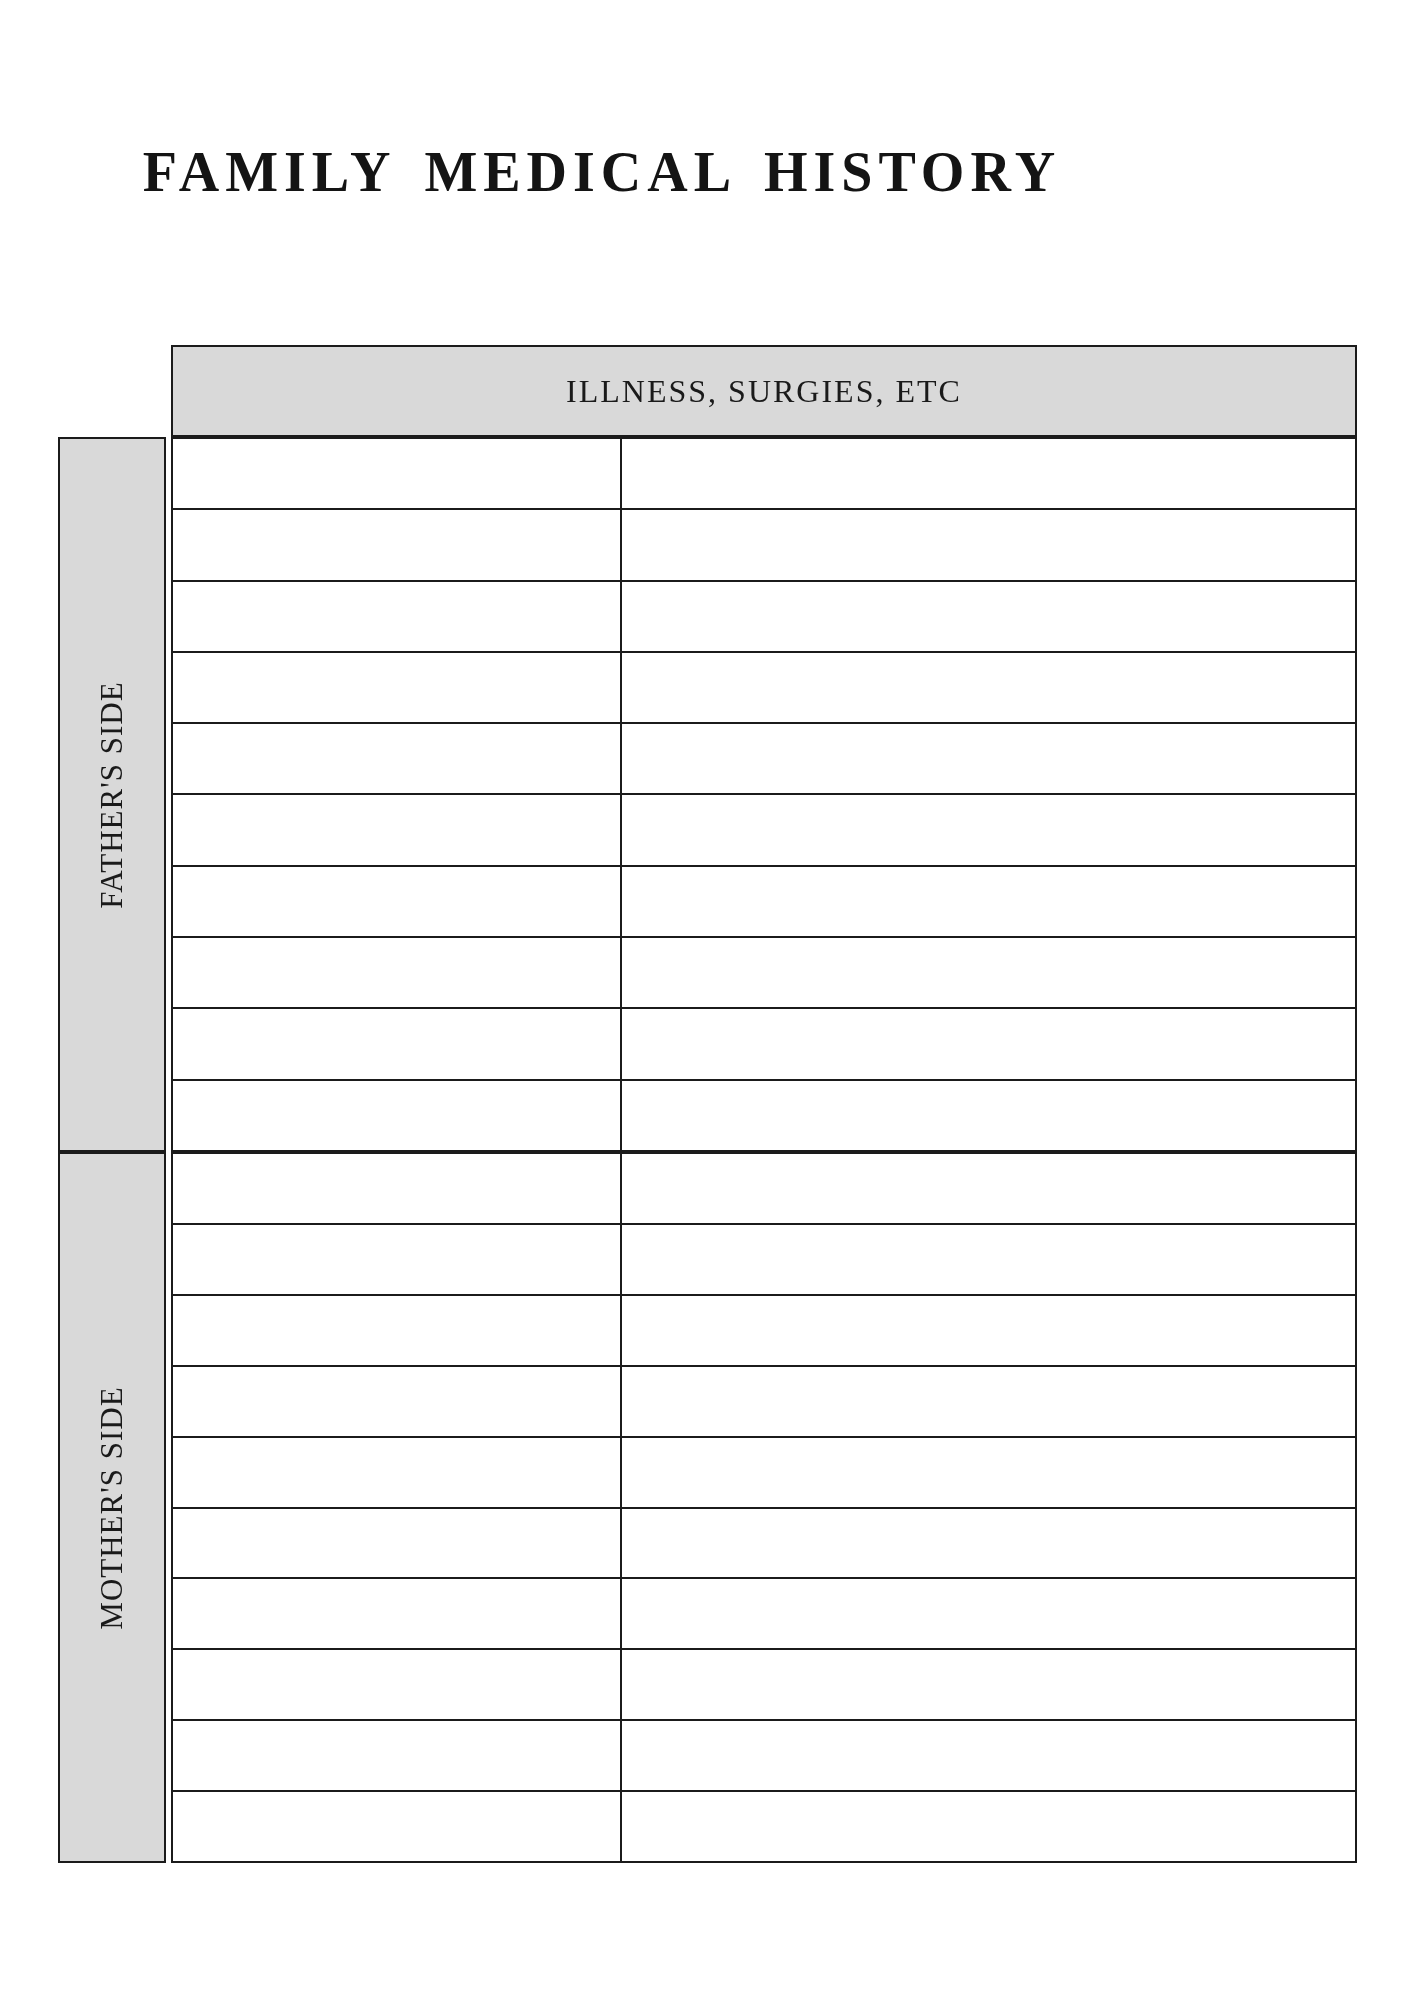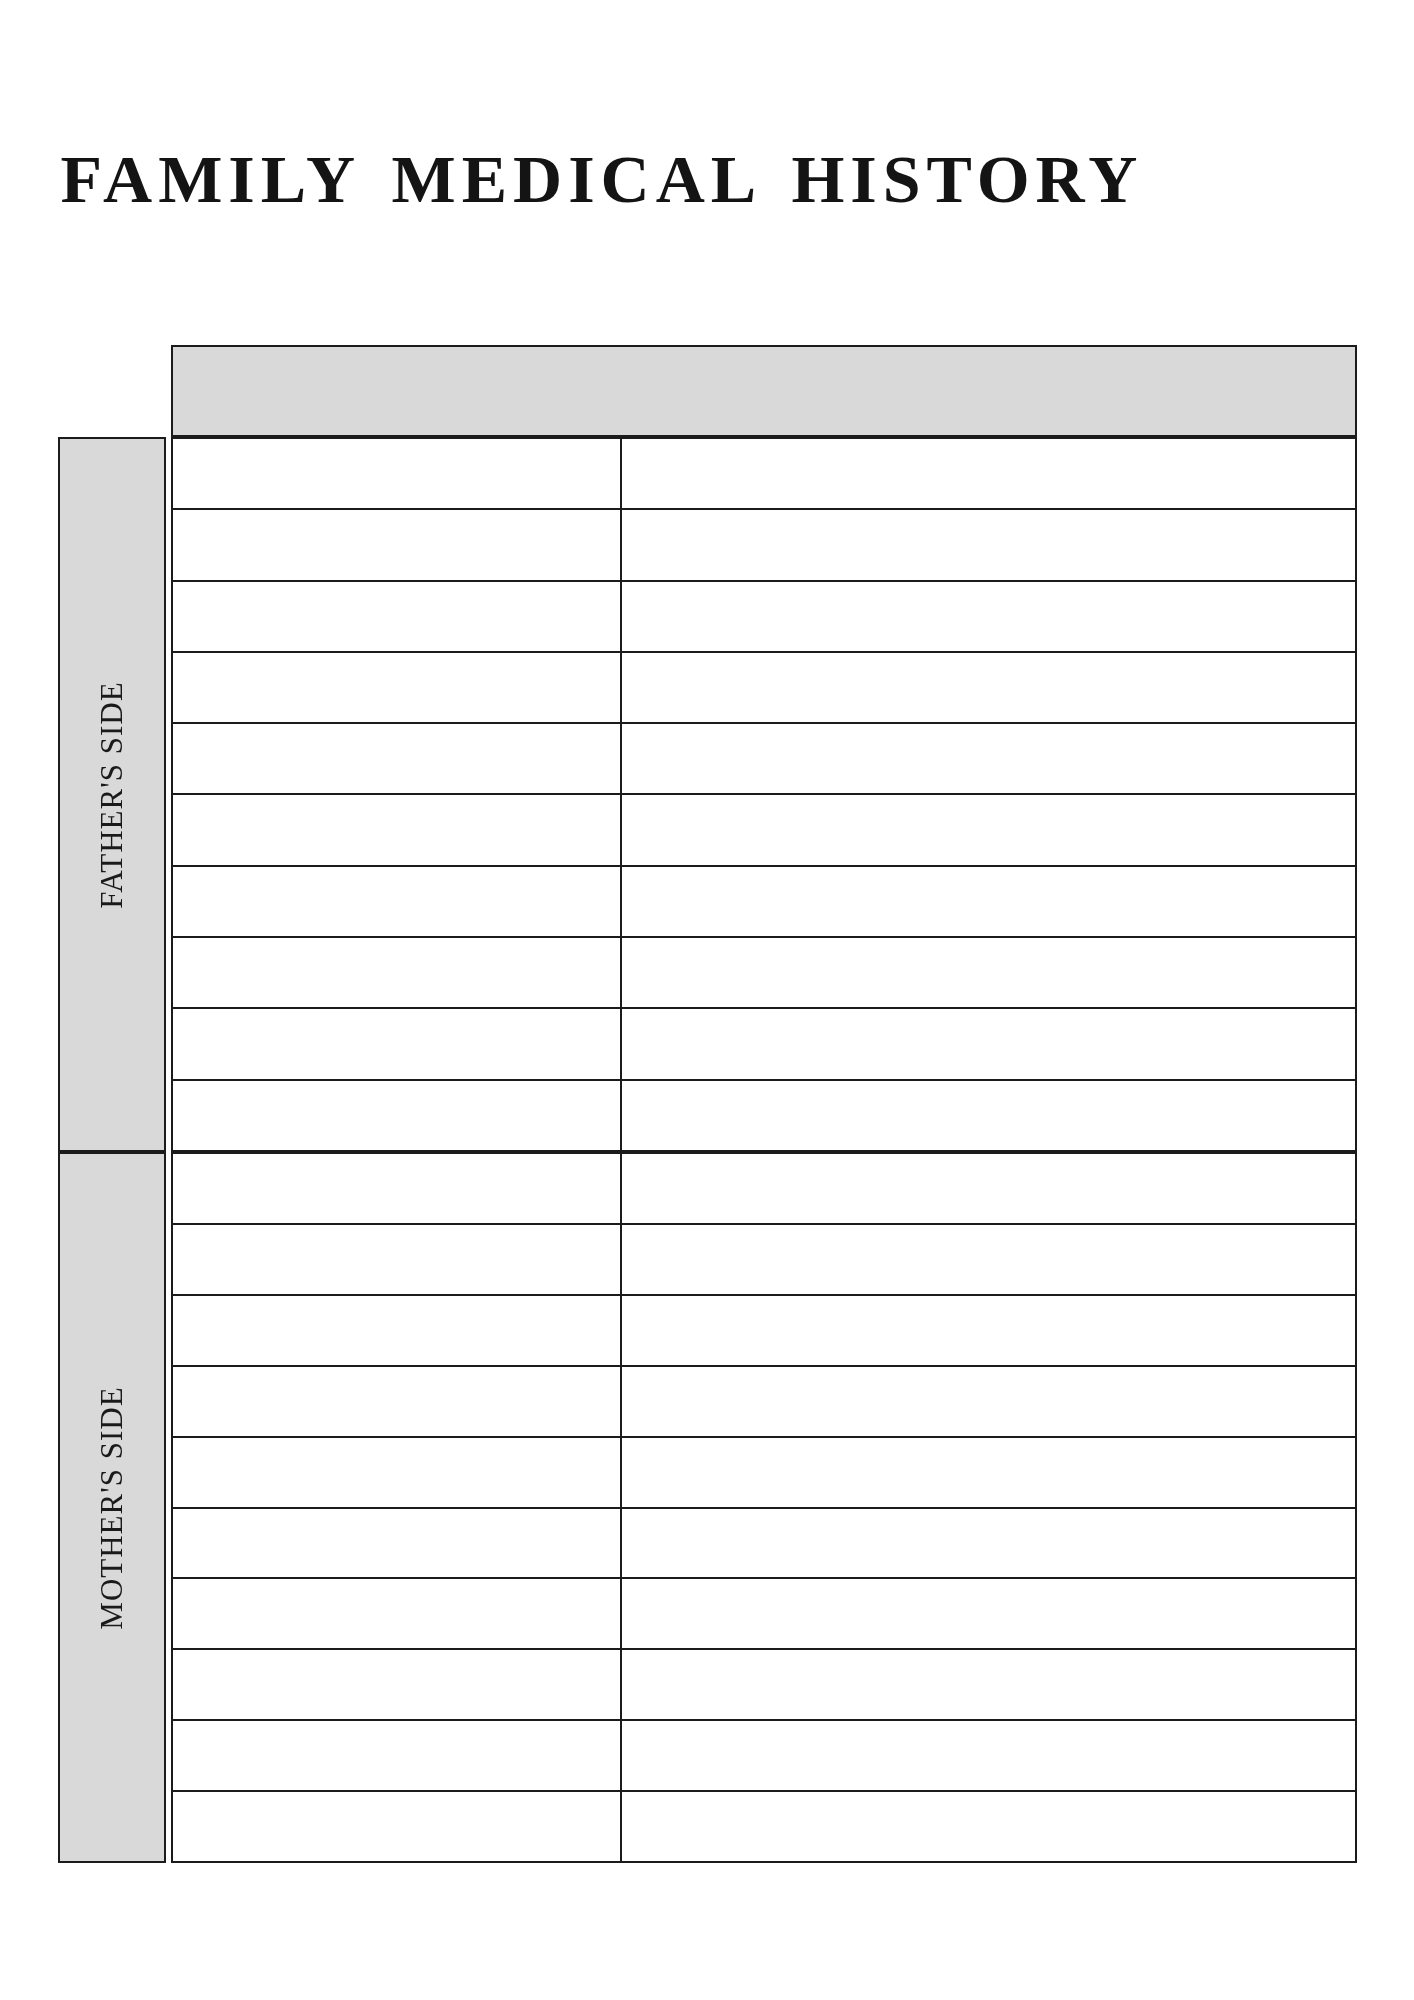--- a/index.html
+++ b/index.html
@@ -13,21 +13,21 @@
     overflow: hidden;
   }
 
   
   .page-title {
     position: absolute;
     left: 0;
     top: 140px;
     width: 1204px;
     text-align: center;
-    font-size: 68px;
+    font-size: 56px;
     font-weight: 700;
     letter-spacing: 6px;
     word-spacing: 10px;
     color: var(--title-color, #141414);
     white-space: nowrap;
   }
 
   
   .table-header {
     position: absolute;
@@ -101,20 +101,21 @@
     letter-spacing: 1px;
     color: #1a1a1a;
   }
 </style>
 </head>
 <body style="--page-bg: #ffffff; --header-bg: #d9d9d9; --sidebar-bg: #d9d9d9; --border: #1b1b1b; --title-color: #141414;">
 
 <h1 class="page-title">FAMILY MEDICAL HISTORY</h1>
 
 <div class="table-header">
+  <div class="th-cell th-illness">ILLNESS, SURGIES, ETC</div>
 </div>
 
 <div class="side-box side-box-fathers">
   <span class="side-label">FATHER'S SIDE</span>
 </div>
 
 <div class="side-box side-box-mothers">
   <span class="side-label">MOTHER'S SIDE</span>
 </div>
 

